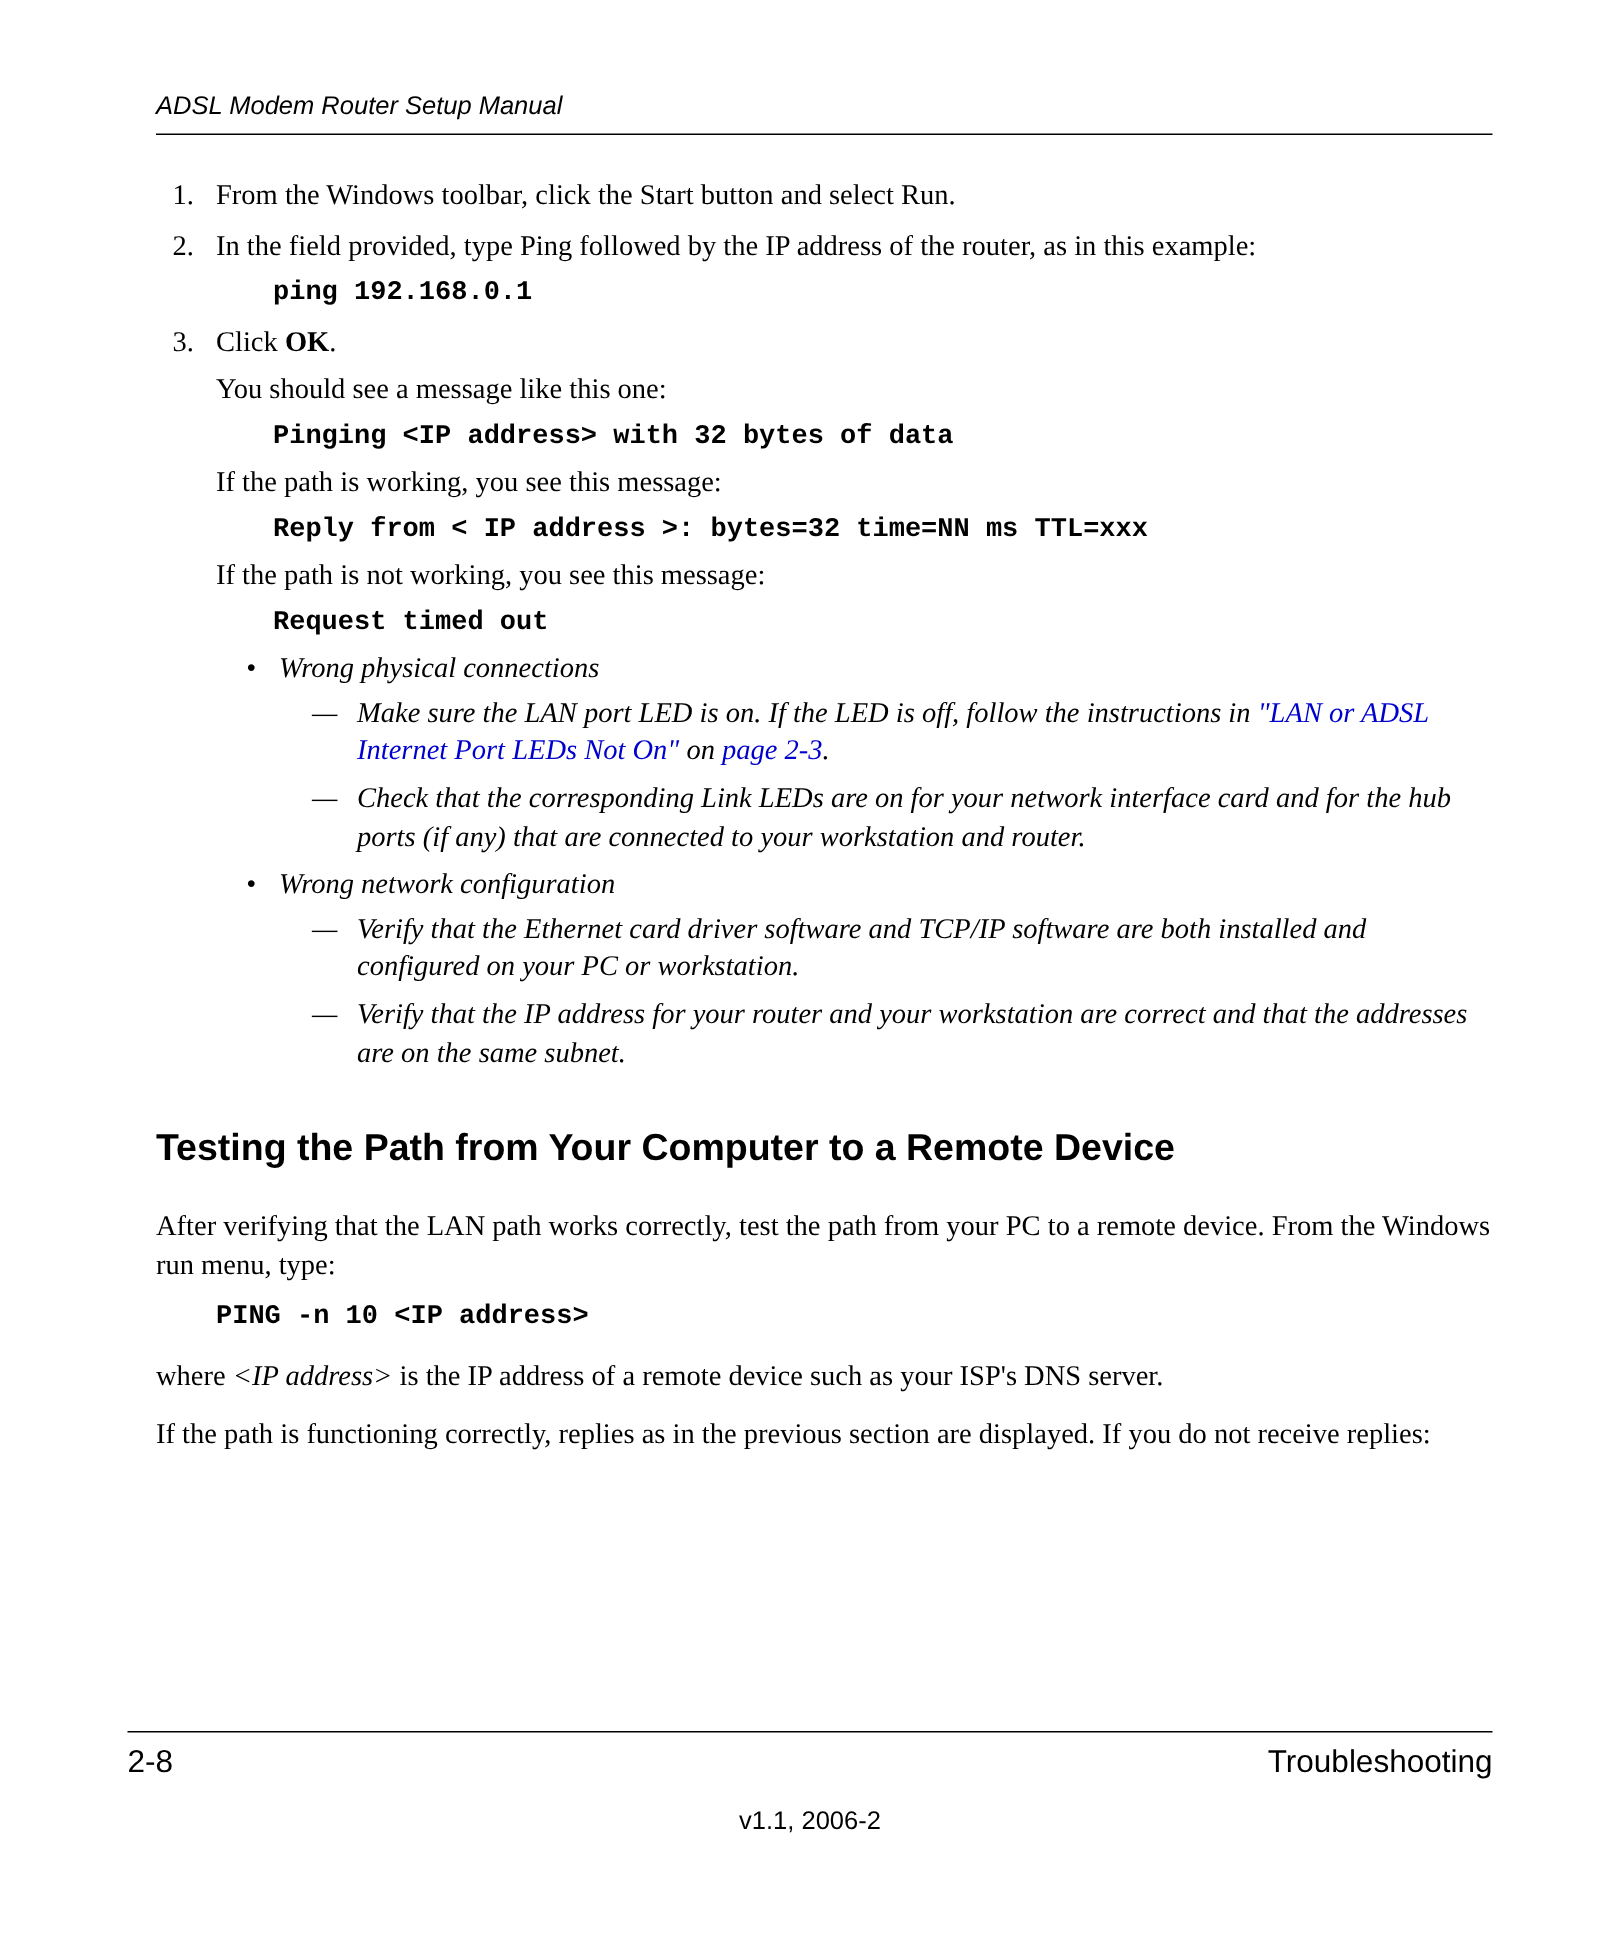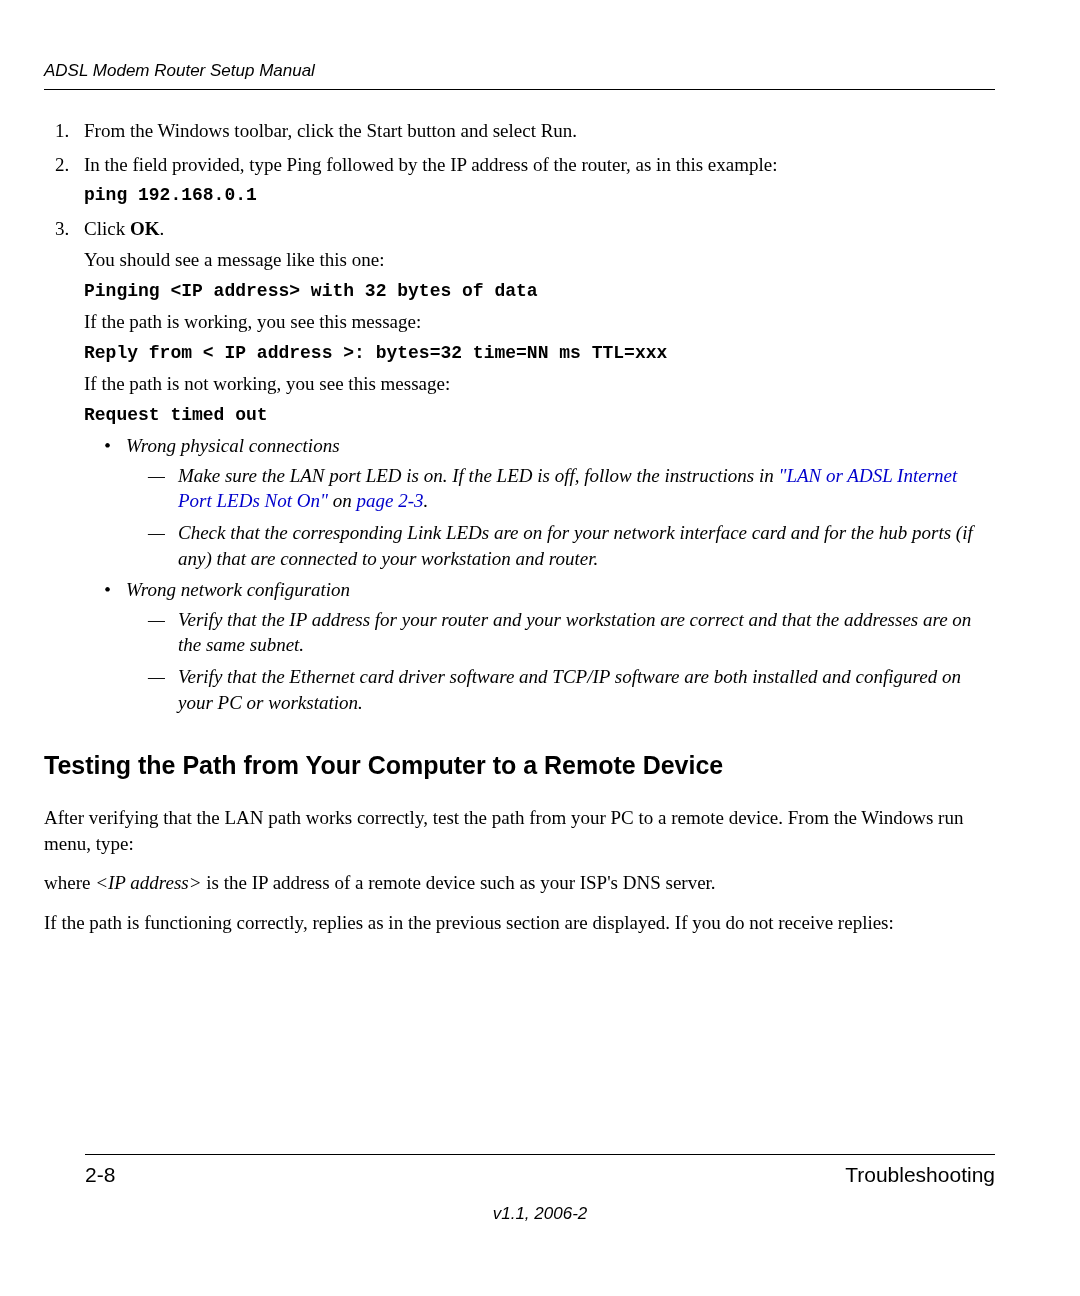--- a/index.html
+++ b/index.html
@@ -8,21 +8,21 @@
     background: #ffffff;
     font-family: "Times New Roman", Times, serif;
     font-size: 19px;
     color: #000000;
     line-height: 1.35;
   }
   .page {
     width: 1080px;
     height: 1296px;
     box-sizing: border-box;
-    padding: 60px 85px 40px 44px;
+    padding: 60px 85px 40px 104px;
     position: relative;
   }
   .header {
     font-style: italic;
     font-family: Arial, Helvetica, sans-serif;
     font-size: 17px;
     padding-bottom: 6px;
     border-bottom: 1.5px solid #000;
     margin-bottom: 28px;
   }
@@ -35,20 +35,21 @@
     padding-left: 10px;
     margin-bottom: 8px;
   }
   .indent-block {
     margin-left: 0px;
   }
   .mono {
     font-family: "Courier New", Courier, monospace;
     font-weight: bold;
     font-size: 18px;
+    margin-left: 38px;
   }
   .spaced {
     margin-top: 6px;
     margin-bottom: 6px;
   }
   ul.bullet {
     list-style: none;
     padding-left: 20px;
     margin: 6px 0;
     font-style: italic;
@@ -103,21 +104,20 @@
     margin-bottom: 6px;
   }
   .footer-row {
     display: flex;
     justify-content: space-between;
     font-family: Arial, Helvetica, sans-serif;
     font-size: 21px;
   }
   .footer-version {
     text-align: center;
-    font-style: italic;
     font-family: Arial, Helvetica, sans-serif;
     font-size: 17px;
     margin-top: 14px;
   }
 </style>
 </head>
 <body>
 
 <div class="page">
 
@@ -155,36 +155,37 @@
               </li>
               <li>
                 <span>Check that the corresponding Link LEDs are on for your network interface card and for the hub ports (if any) that are connected to your workstation and router.</span>
               </li>
             </ul>
           </li>
           <li>
             <span>Wrong network configuration</span>
             <ul class="dash">
               <li>
+                <span>Verify that the Ethernet card driver software and TCP/IP software are both installed and configured on your PC or workstation.</span>
+              </li>
+              <li>
                 <span>Verify that the IP address for your router and your workstation are correct and that the addresses are on the same subnet.</span>
-              </li>
-              <li>
-                <span>Verify that the Ethernet card driver software and TCP/IP software are both installed and configured on your PC or workstation.</span>
               </li>
             </ul>
           </li>
         </ul>
       </div>
     </li>
   </ol>
 
   <h2 class="section">Testing the Path from Your Computer to a Remote Device</h2>
 
   <div class="para">After verifying that the LAN path works correctly, test the path from your PC to a remote device. From the Windows run menu, type:</div>
 
+  <div class="mono spaced" style="margin-left:40px;">PING -n 10 &lt;IP address&gt;</div>
 
   <div class="para" style="margin-top:14px;">
     <span>where </span><i>&lt;IP address&gt;</i><span> is the IP address of a remote device such as your ISP's DNS server.</span>
   </div>
 
   <div class="para" style="margin-top:14px;">If the path is functioning correctly, replies as in the previous section are displayed. If you do not receive replies:</div>
 
   <div class="footer">
     <div class="footer-rule"></div>
     <div class="footer-row">

